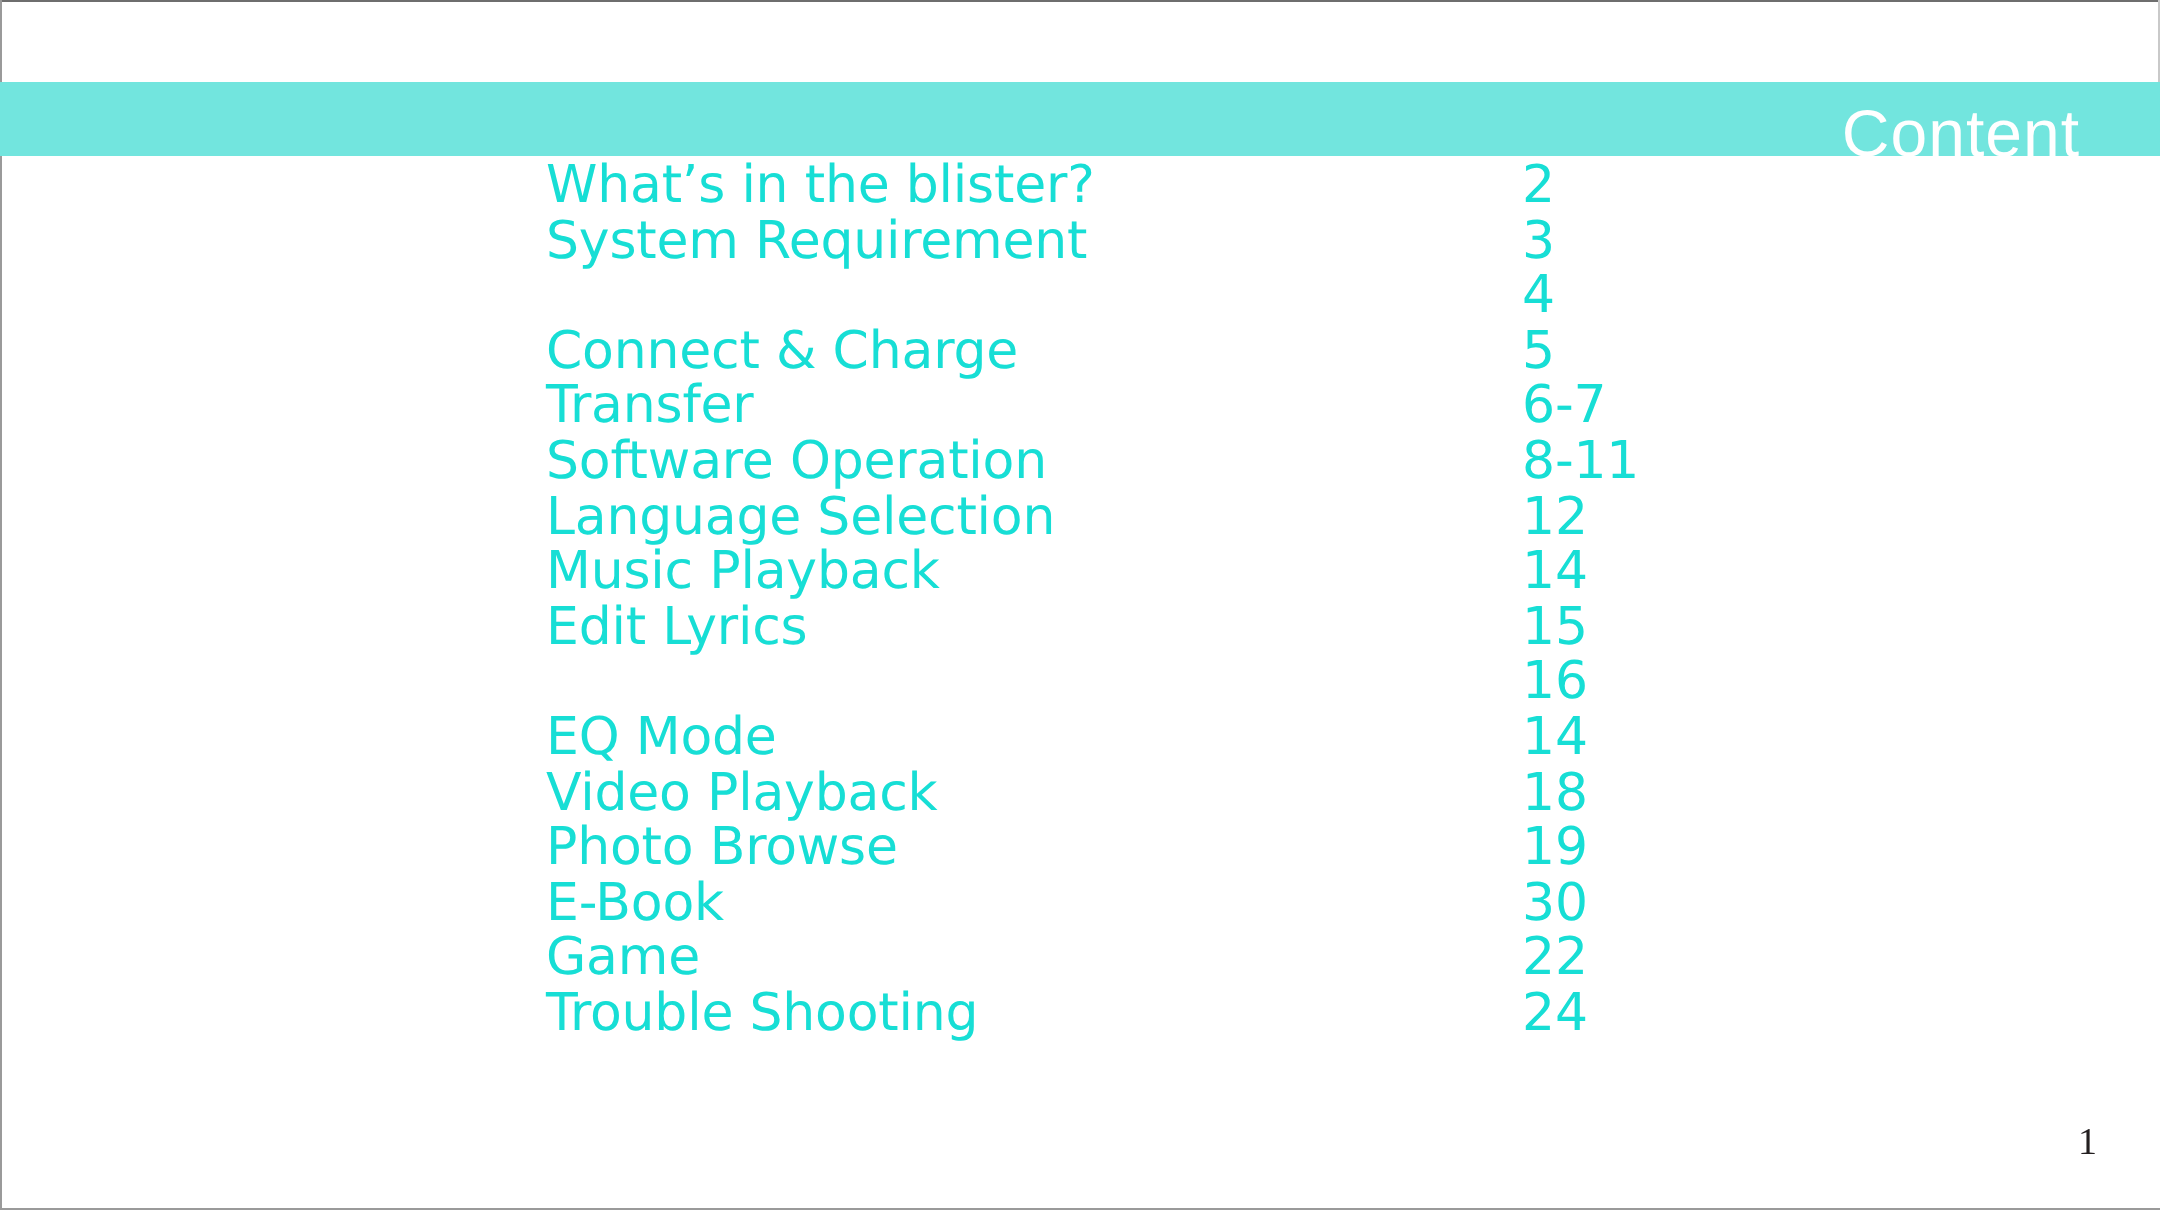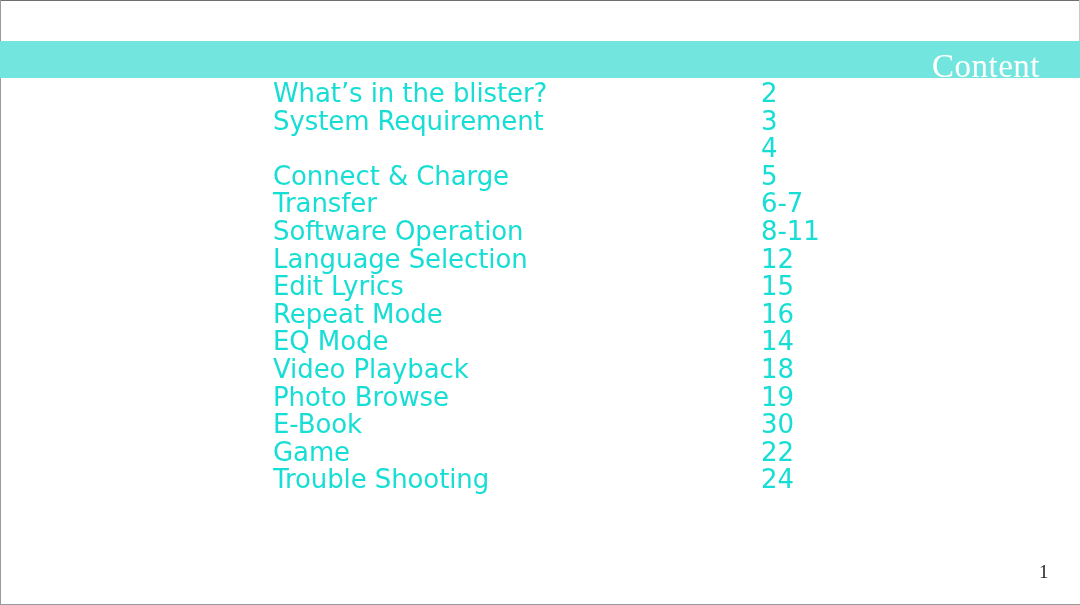--- a/index.html
+++ b/index.html
@@ -57,21 +57,21 @@
   }
   #header-title {
     position: absolute;
     right: 40px;
     top: 50px;
     font-size: 33px;
     line-height: 33px;
     font-weight: 300;
     letter-spacing: 0.5px;
     color: #ffffff;
-    font-family: Liberation Serif, serif;
+    font-family: Liberation Sans, sans-serif;
     white-space: nowrap;
   }
 
   
   #toc {
     position: absolute;
     left: 273px;
     top: 80px;
     width: 700px;
   }
@@ -141,25 +141,28 @@
       </div>
       <div class="toc-row">
         <span class="toc-title">Software Operation</span>
         <span class="toc-page">8-11</span>
       </div>
       <div class="toc-row">
         <span class="toc-title">Language Selection</span>
         <span class="toc-page">12</span>
       </div>
       <div class="toc-row">
+        <span class="toc-title">Music Playback</span>
+        <span class="toc-page">14</span>
+      </div>
+      <div class="toc-row">
         <span class="toc-title">Edit Lyrics</span>
         <span class="toc-page">15</span>
       </div>
       <div class="toc-row">
-        <span class="toc-title">Repeat Mode</span>
         <span class="toc-page">16</span>
       </div>
       <div class="toc-row">
         <span class="toc-title">EQ Mode</span>
         <span class="toc-page">14</span>
       </div>
       <div class="toc-row">
         <span class="toc-title">Video Playback</span>
         <span class="toc-page">18</span>
       </div>

